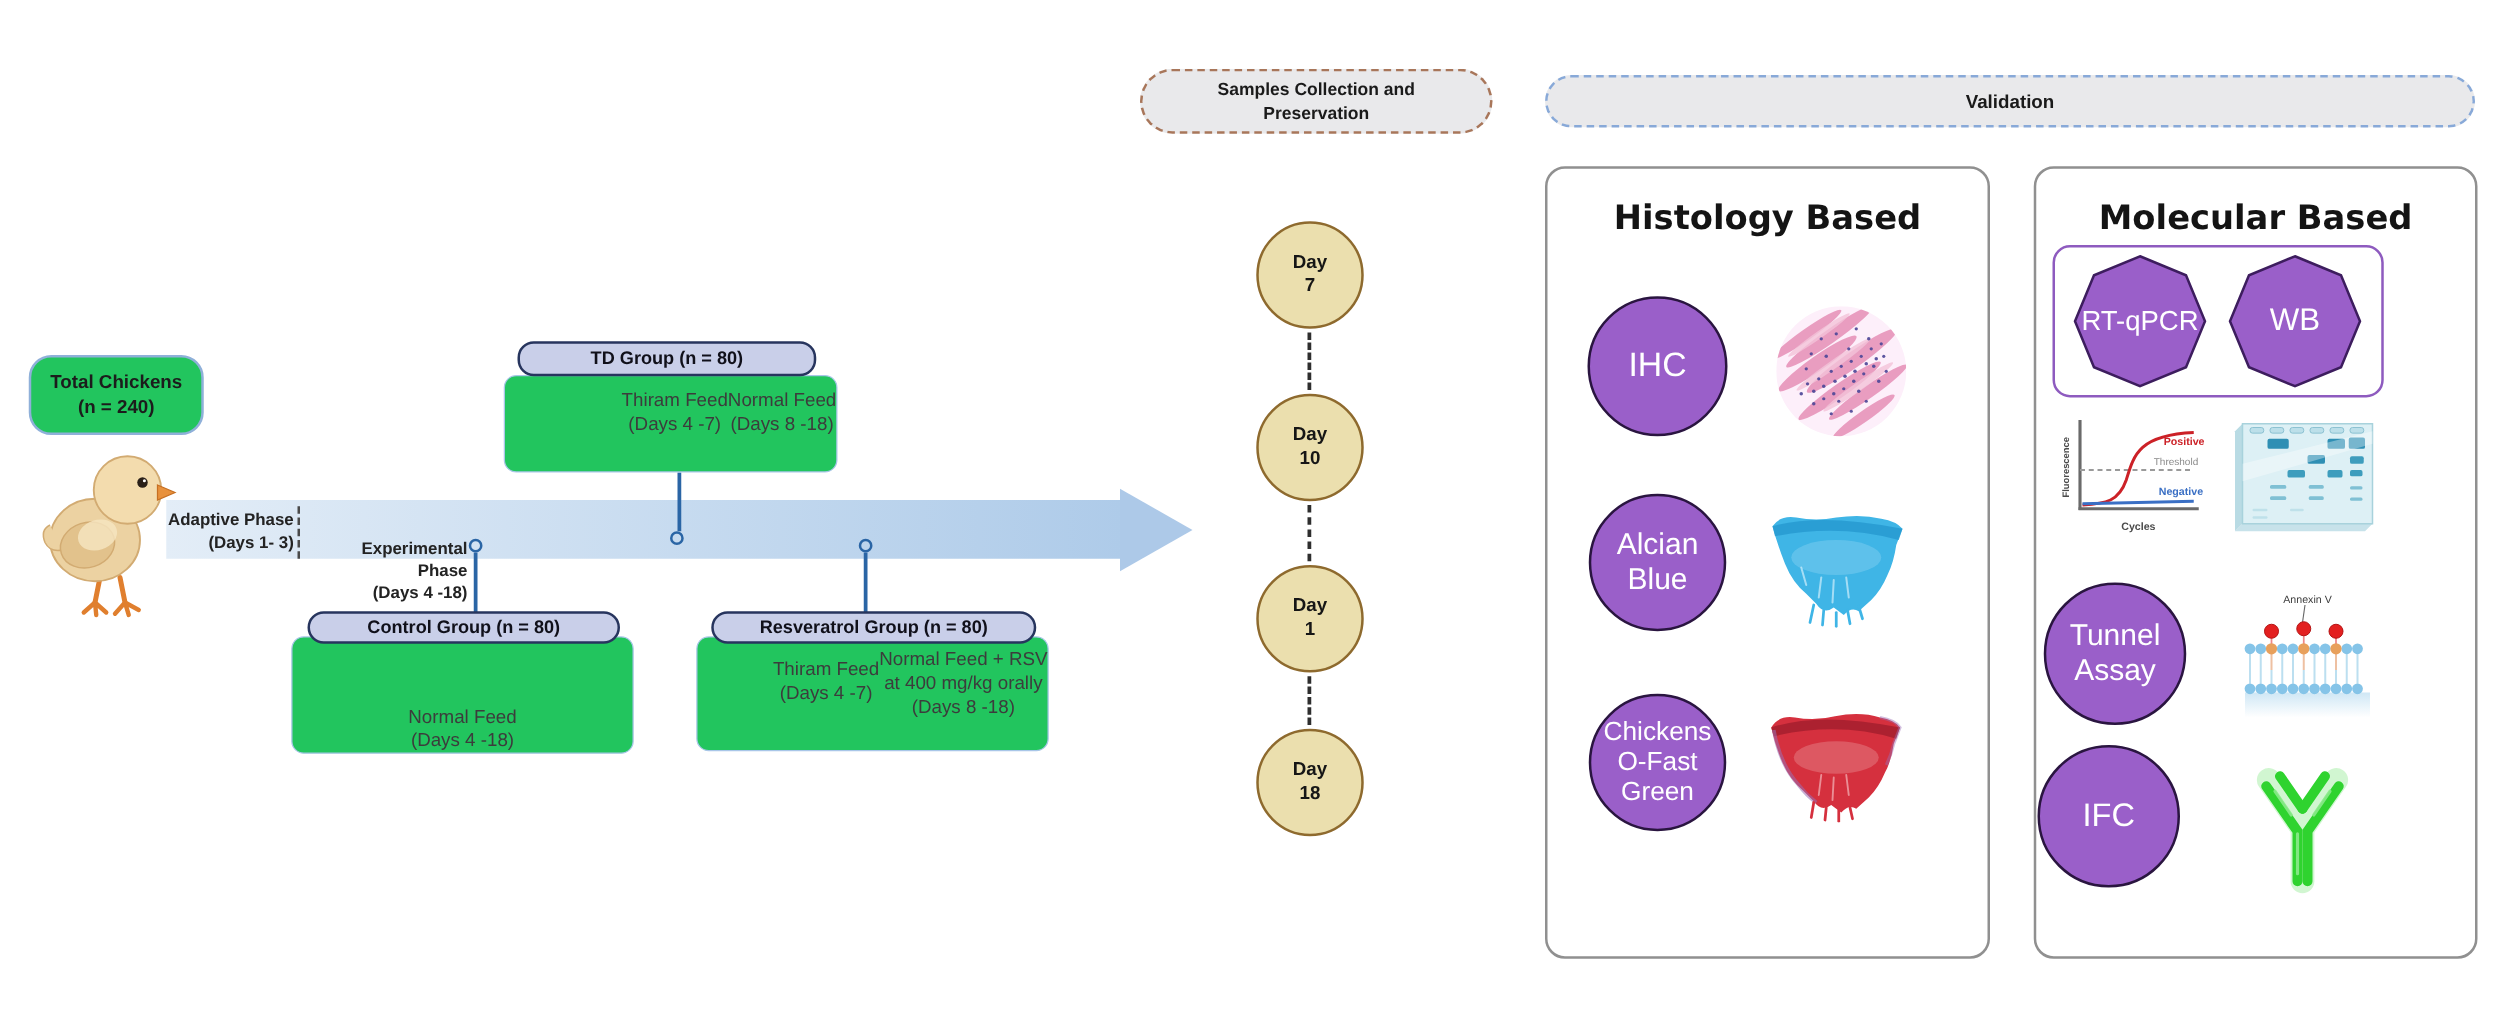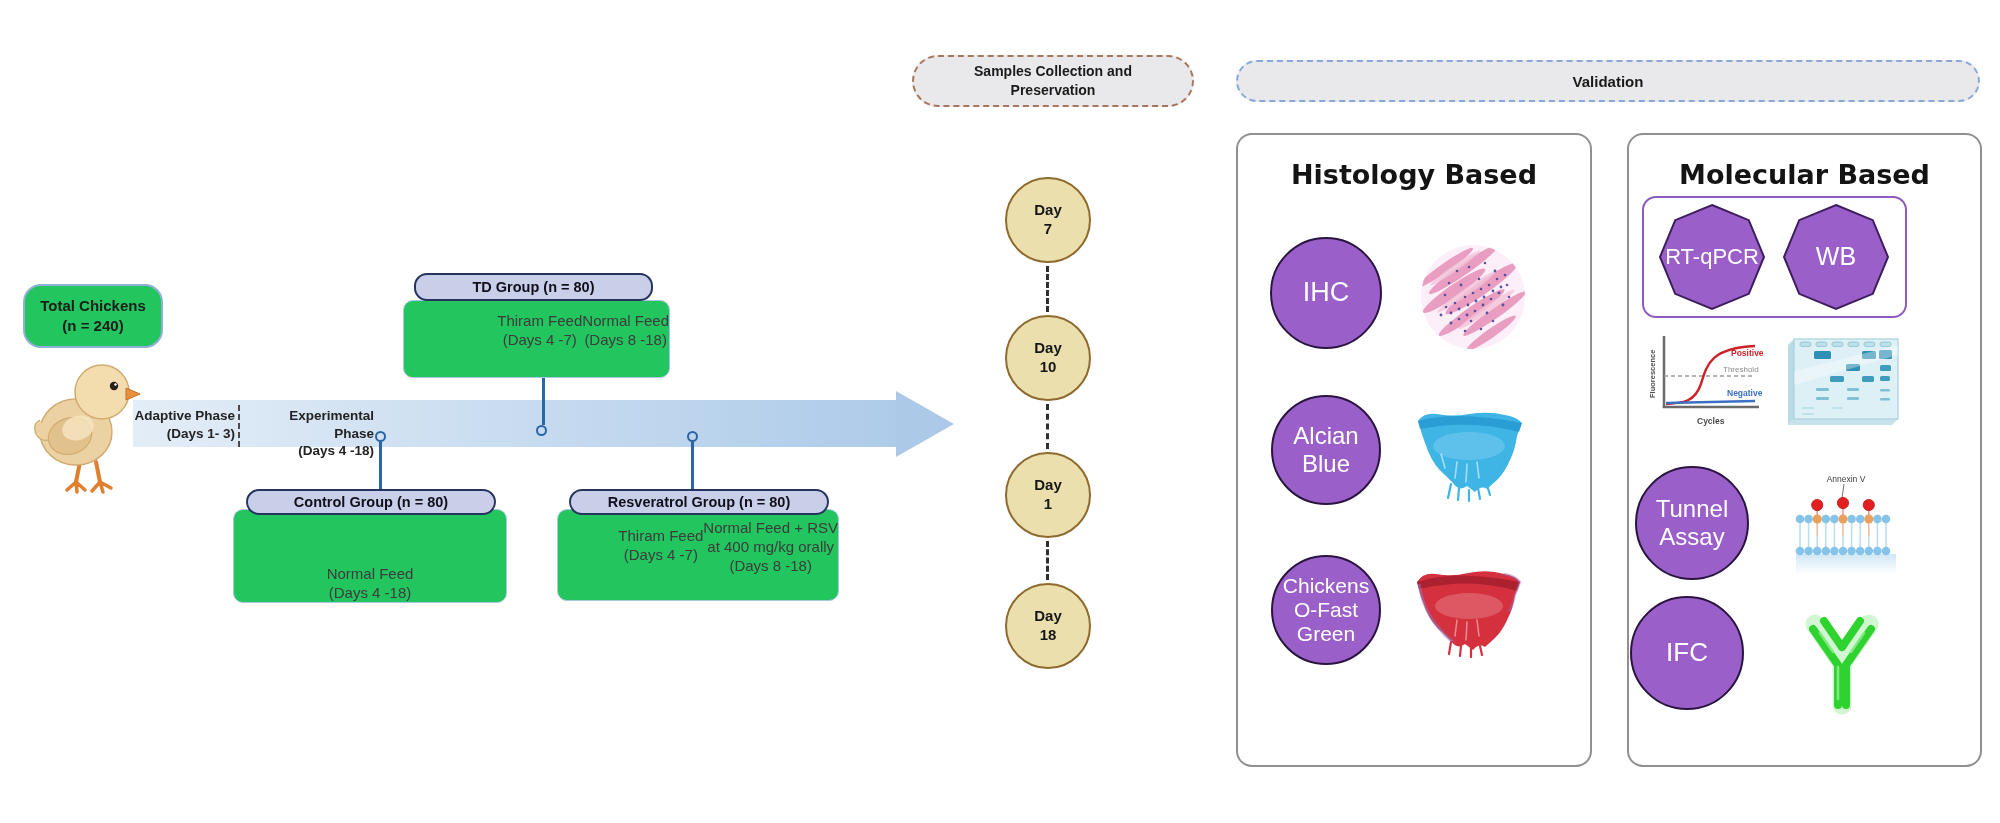--- a/index.html
+++ b/index.html
@@ -15,21 +15,21 @@
 
   .band { position:absolute; left:133px; top:400px; width:764px; height:47px;
     background:linear-gradient(to right,#e3edf7,#aecbe9); }
   .arrowhead { position:absolute; left:896px; top:391px; width:0; height:0;
     border-top:33px solid transparent; border-bottom:33px solid transparent;
     border-left:58px solid #adc9e8; }
 
   .phase { position:absolute; top:407px; font-weight:bold; font-size:13.5px; color:#232323;
     line-height:1.3; text-align:right; }
   .phase-adaptive { left:131px; width:104px; }
-  .phase-exp { left:246px; width:128px; }
+  .phase-exp { left:246px; width:128px;margin-top:23px; }
   .phase-divider { position:absolute; left:238px; top:405px; height:42px; width:0;
     border-left:2.5px dashed #4a4a4a; }
 
   .grp-header { position:absolute; z-index:3; background:#c9cfe9; border:2px solid #27355e;
     border-radius:13px; font-weight:bold; font-size:14.5px; color:#10101a; text-align:center;
     display:flex; align-items:center; justify-content:center; }
   .grp-body { position:absolute; z-index:2; background:#22c55e; border:1.5px solid #a9c6e8;
     border-radius:10px; display:flex; justify-content:flex-end; align-items:flex-start; }
   .feed { font-size:15px; color:#3c3c3c; line-height:1.28; text-align:center; }
 

